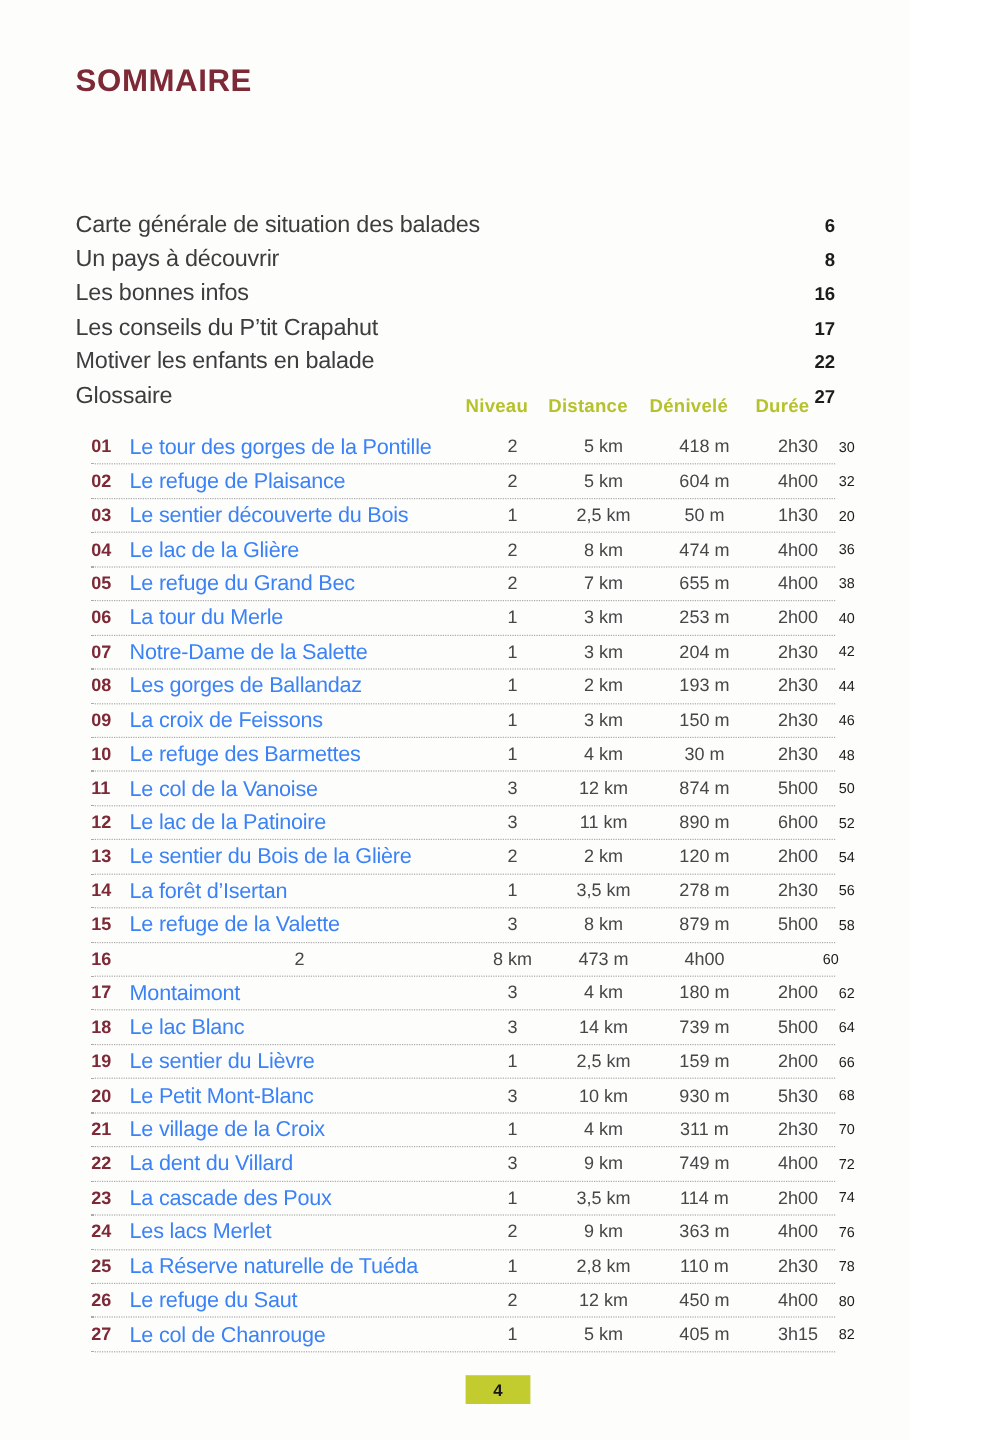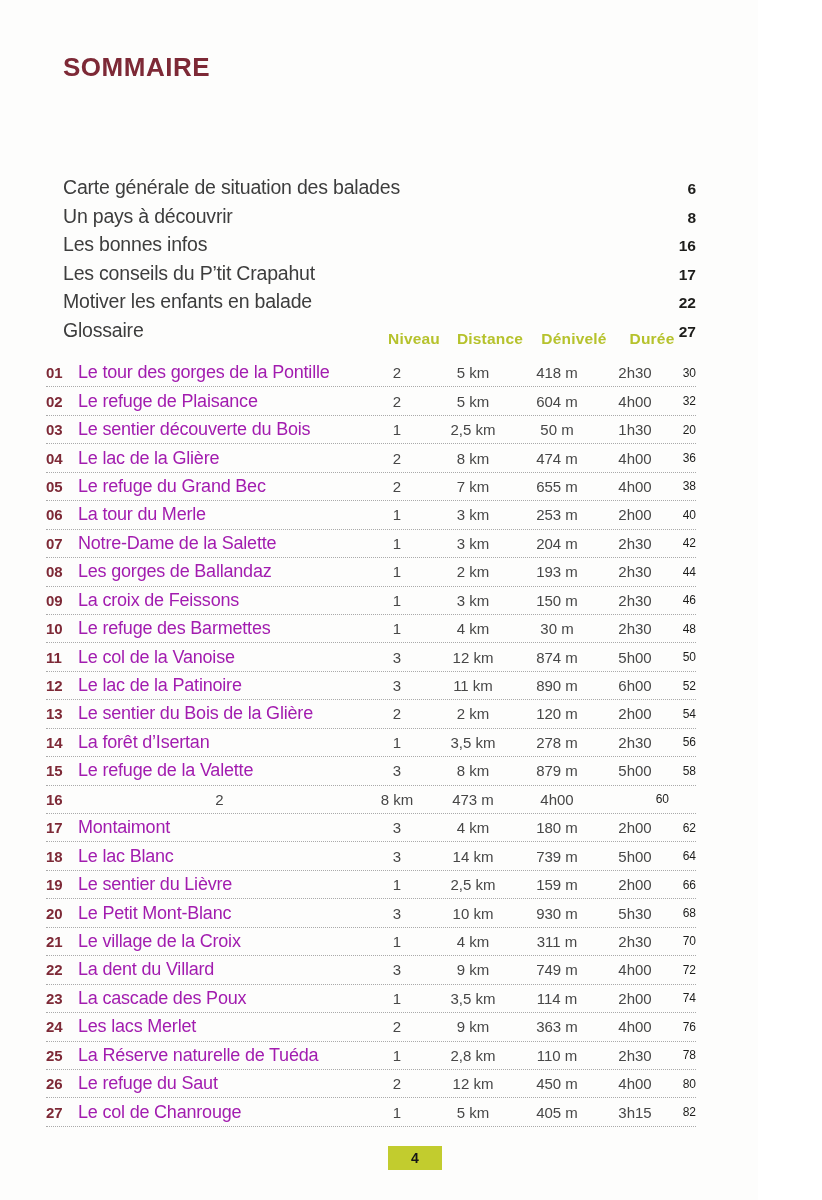--- a/index.html
+++ b/index.html
@@ -58,35 +58,35 @@
   }
   .toc-header .head-cell {
     text-align: center;
     font-size: 15.5px;
     font-weight: 700;
     color: #b6c22c;
     letter-spacing: 0.2px;
   }
   .toc-rows {
     position: absolute;
-    left: 46px; right: 62px; top: 359px;
+    left: 76px; right: 62px; top: 359px;
   }
   .toc-row {
     height: 28.45px;
     border-bottom: 1px dotted #aaaaaa;
   }
   .cell-num {
     font-size: 15px;
     font-weight: 700;
     color: #7d2936;
   }
   .cell-title {
     font-size: 18px;
     font-weight: 500;
-    color: #a21caf;
+    color: #3b82f6;
     letter-spacing: -0.2px;
     white-space: nowrap;
     overflow: hidden;
   }
   .cell-val {
     text-align: center;
     font-size: 15px;
     font-weight: 400;
     color: #474747;
   }

